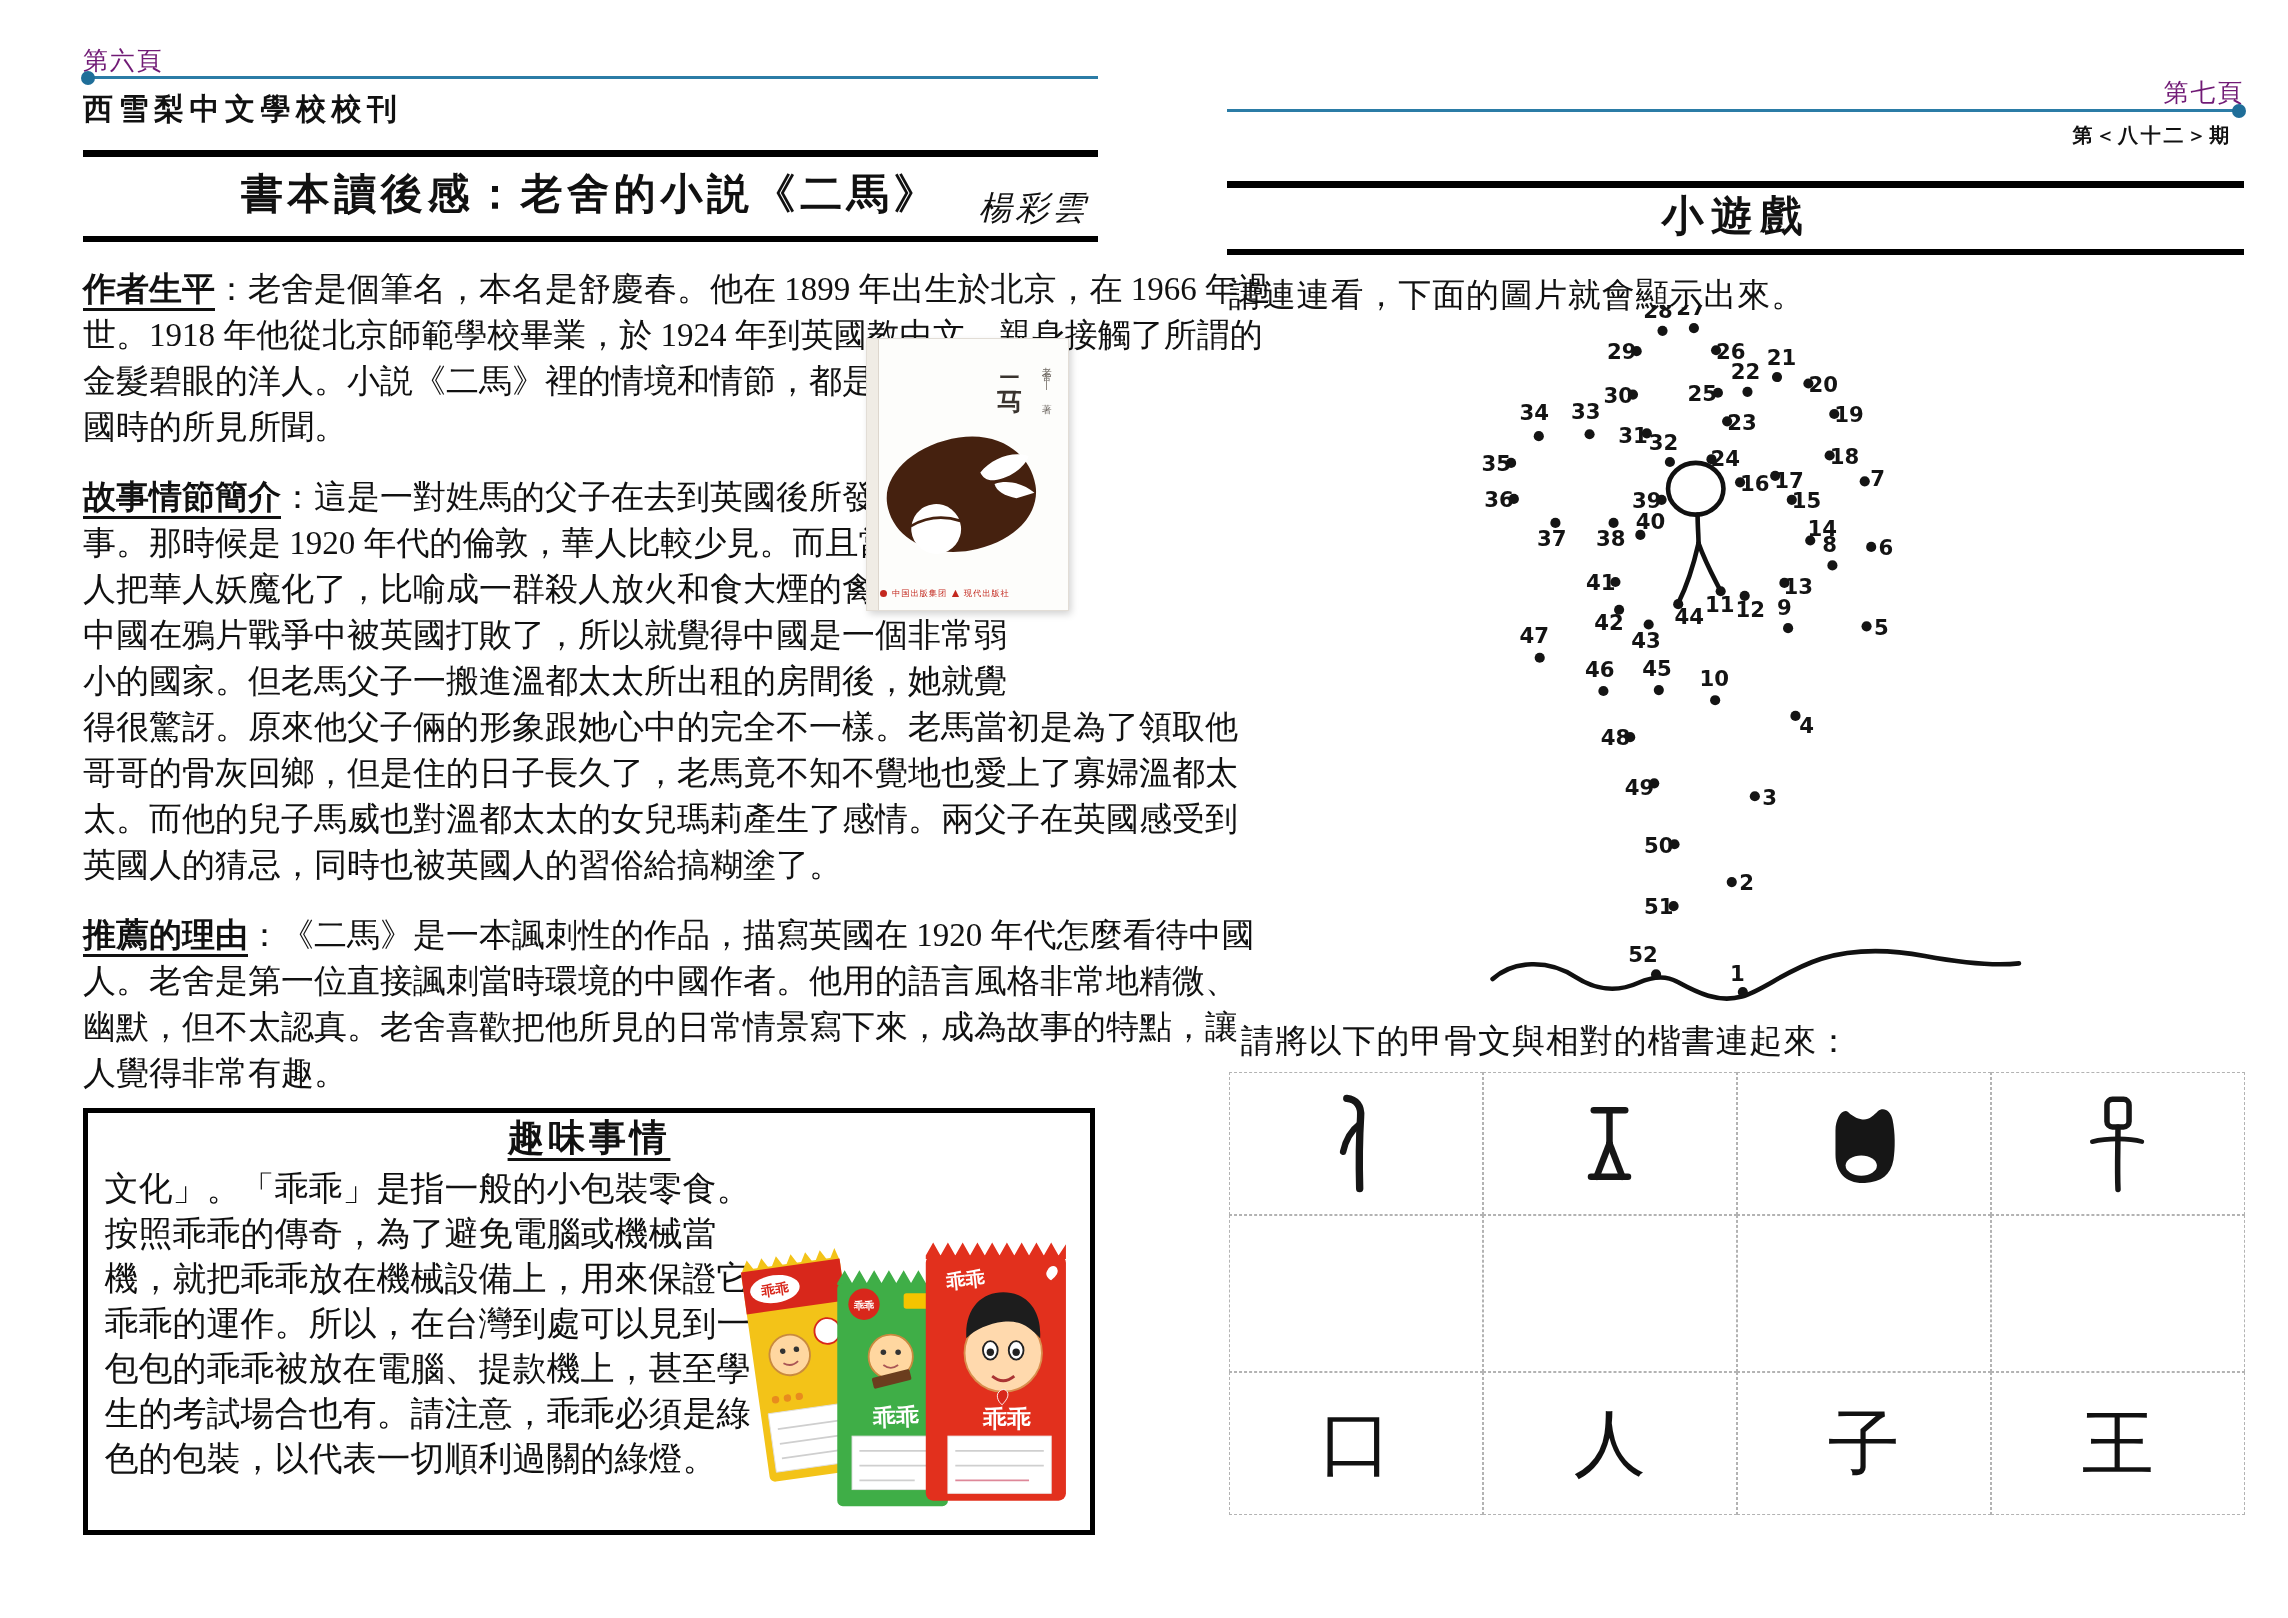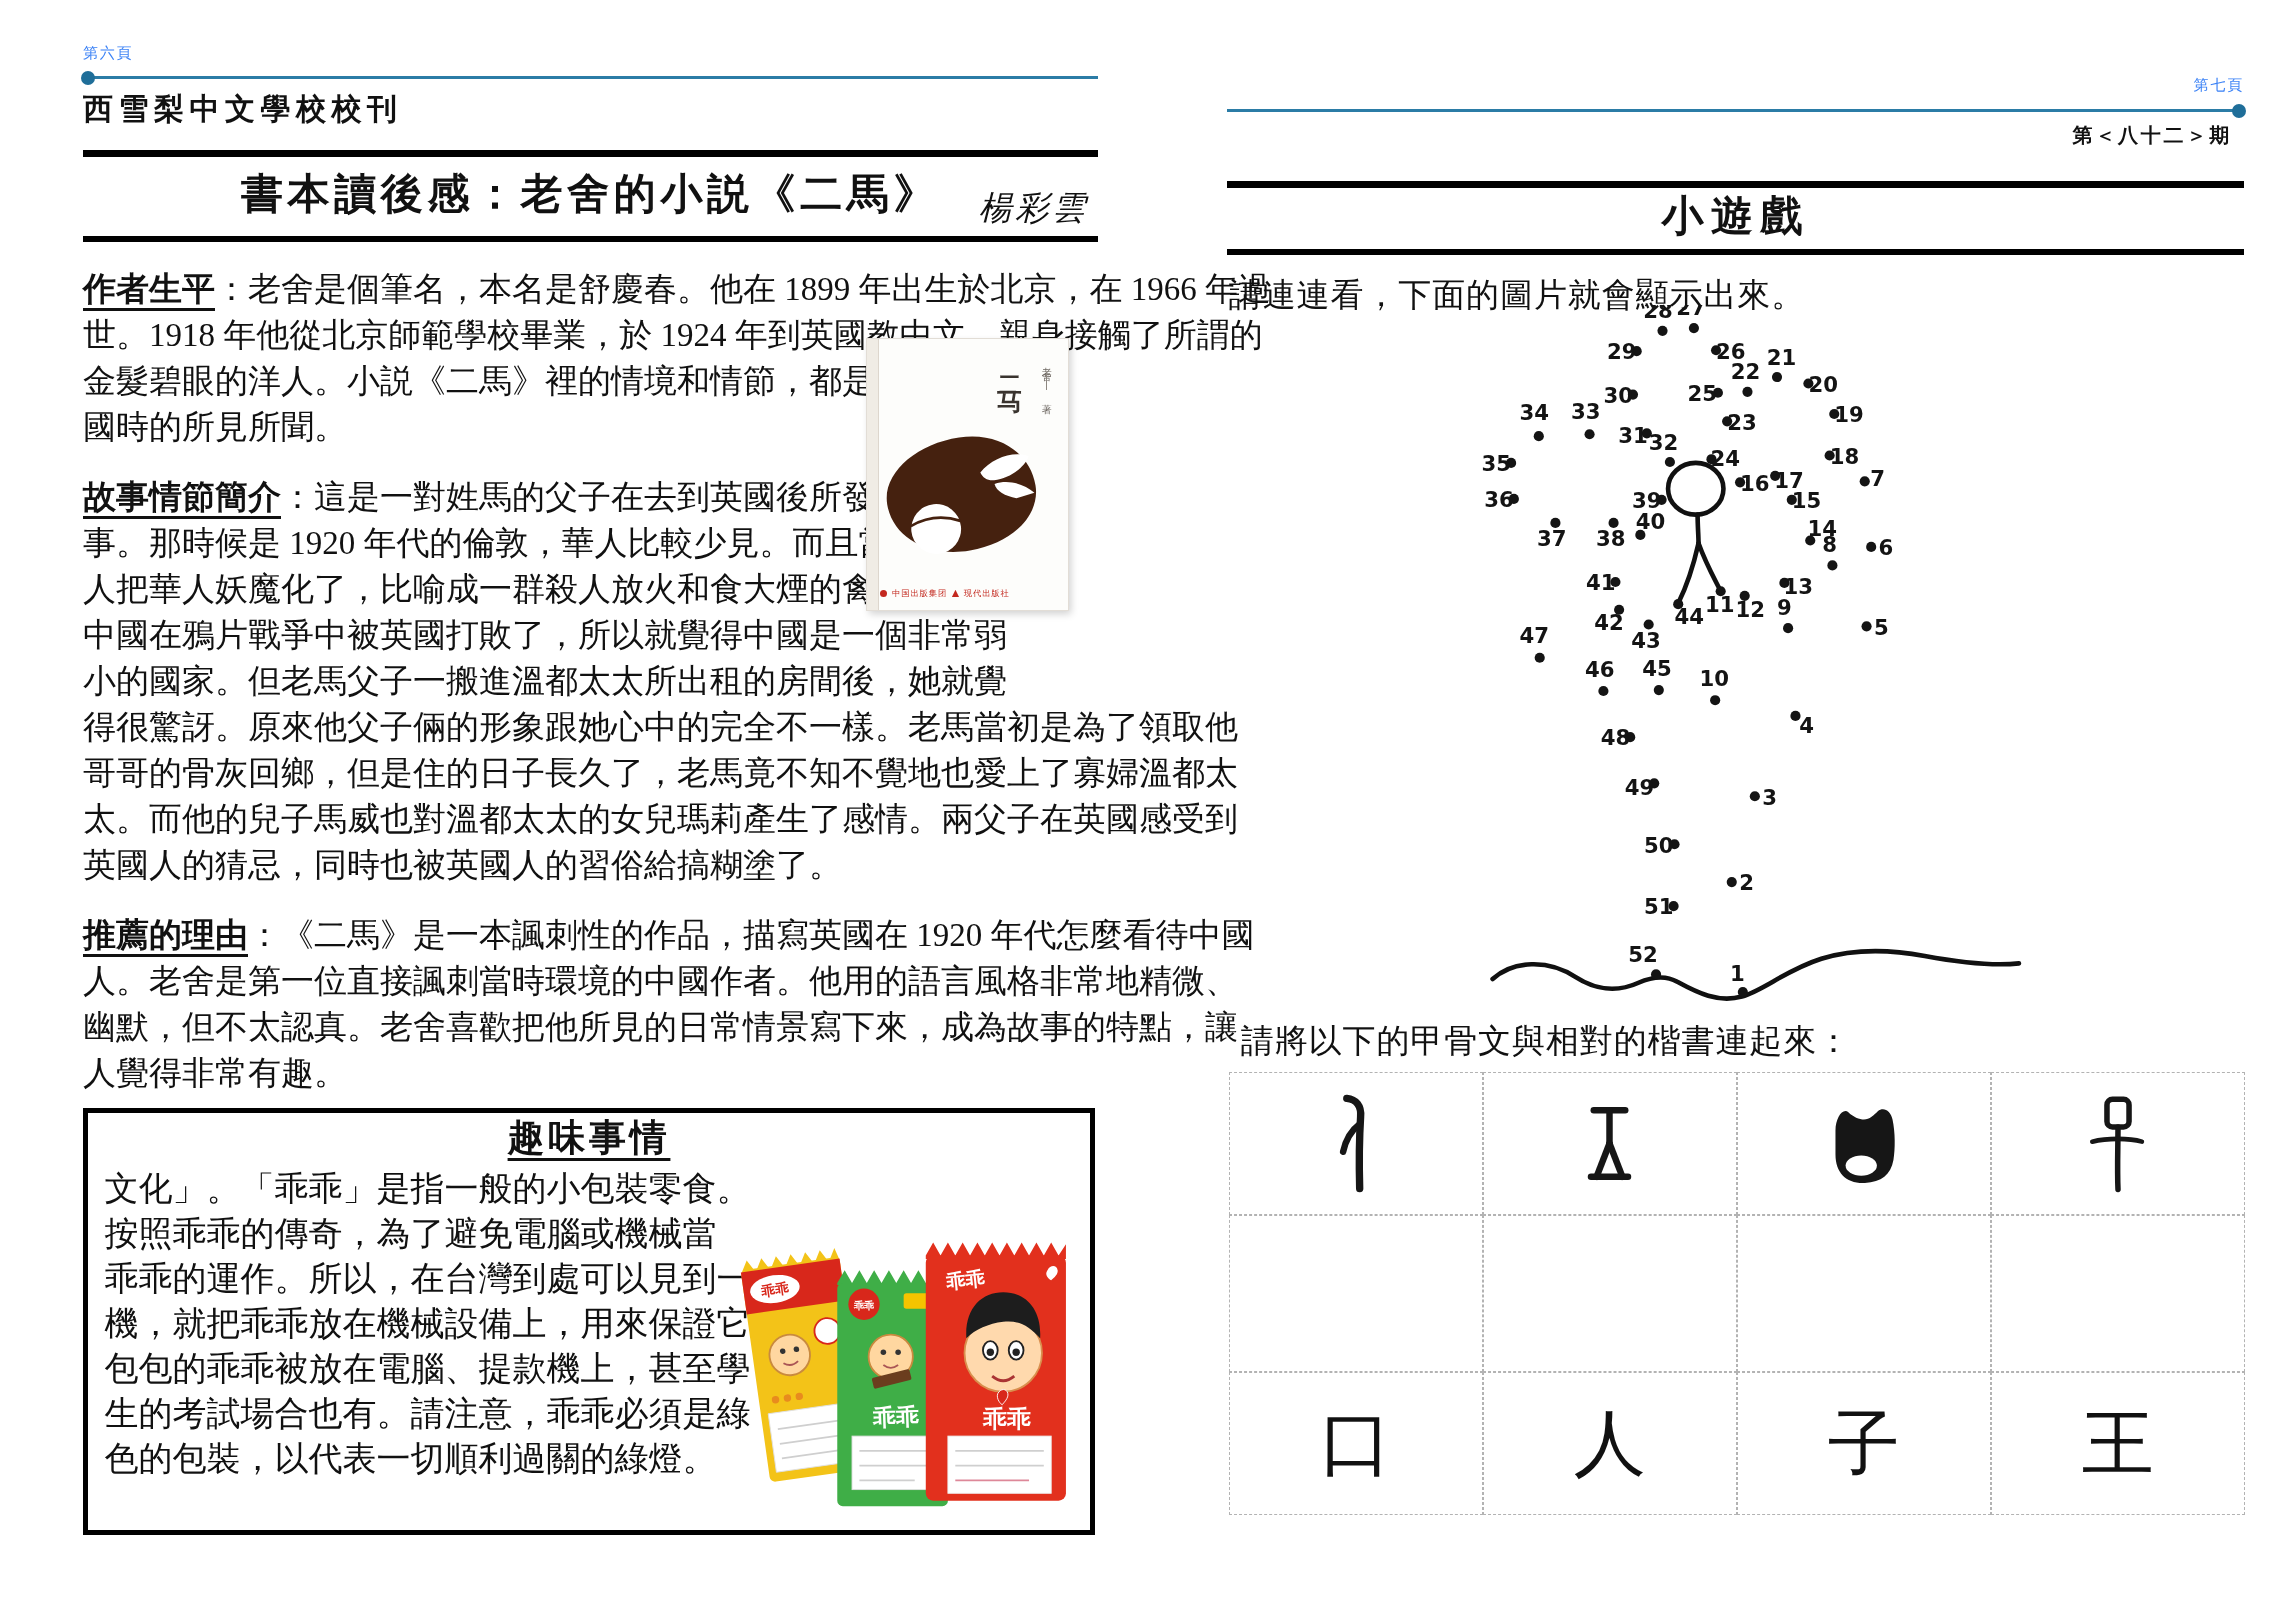--- a/index.html
+++ b/index.html
@@ -4,21 +4,21 @@
 <style>
   html,body{margin:0;padding:0;}
   body{
     width:2289px;height:1619px;position:relative;background:#ffffff;overflow:hidden;
     font-family:"Liberation Serif","DejaVu Serif",serif;color:#111;
   }
   .page{position:absolute;top:0;height:1619px;}
   #page-left{left:83px;width:1015px;}
   #page-right{left:1227px;width:1017px;}
 
-  .pgnum{position:absolute;font-size:15px;color:#3b82f6;letter-spacing:1.8px;font-family:Liberation Serif, serif;}
+  .pgnum{position:absolute;font-size:25px;color:#701a75;letter-spacing:1.8px;font-family:Liberation Serif, serif;}
   .blue-rule{position:absolute;left:0;right:0;height:2.8px;background:#2b7ca6;}
   .blue-rule .enddot{position:absolute;top:-5.5px;width:14px;height:14px;border-radius:50%;background:#1f6e99;}
   .blue-rule .enddot.left{left:-1.8px;}
   .blue-rule .enddot.right{right:-1.8px;}
   .masthead{position:absolute;left:0;font-size:30px;font-weight:bold;letter-spacing:5.5px;}
   .issue{position:absolute;right:12px;font-size:20px;font-weight:bold;letter-spacing:2.8px;font-family:Liberation Mono, monospace;}
   .black-rule{position:absolute;left:0;right:0;background:#000;}
 
   .art-title{position:absolute;left:0;right:0;text-align:center;font-size:42px;font-weight:bold;letter-spacing:4.6px;}
   .art-author{position:absolute;right:9.2px;font-size:33px;font-style:italic;letter-spacing:3.7px;}
@@ -125,22 +125,22 @@
       <span class="plogo tri"></span>
       <span>现代出版社</span>
     </div>
   </div>
 
   <div class="funbox">
     <h3>趣味事情</h3>
     <div class="funlines">
         <div class="fline">文化」。「乖乖」是指一般的小包裝零食。</div>
         <div class="fline">按照乖乖的傳奇，為了避免電腦或機械當</div>
+        <div class="fline">機，就把乖乖放在機械設備上，用來保證它</div>
         <div class="fline">乖乖的運作。所以，在台灣到處可以見到一</div>
-        <div class="fline">機，就把乖乖放在機械設備上，用來保證它</div>
         <div class="fline">包包的乖乖被放在電腦、提款機上，甚至學</div>
         <div class="fline">生的考試場合也有。請注意，乖乖必須是綠</div>
         <div class="fline">色的包裝，以代表一切順利過關的綠燈。</div>
       </div>
     <svg class="snackimg" viewBox="0 0 372 352">
 
       <g transform="rotate(-8 75 180)">
         <polygon points="22,74 30,60 38,74 46,60 54,74 62,60 70,74 78,60 86,74 94,60 102,74 110,60 118,74 126,60 130,74" fill="#f3c318"></polygon>
         <rect x="22" y="70" width="108" height="232" rx="6" fill="#f3c318"></rect>
         <rect x="22" y="72" width="108" height="46" fill="#d8271b"></rect>

